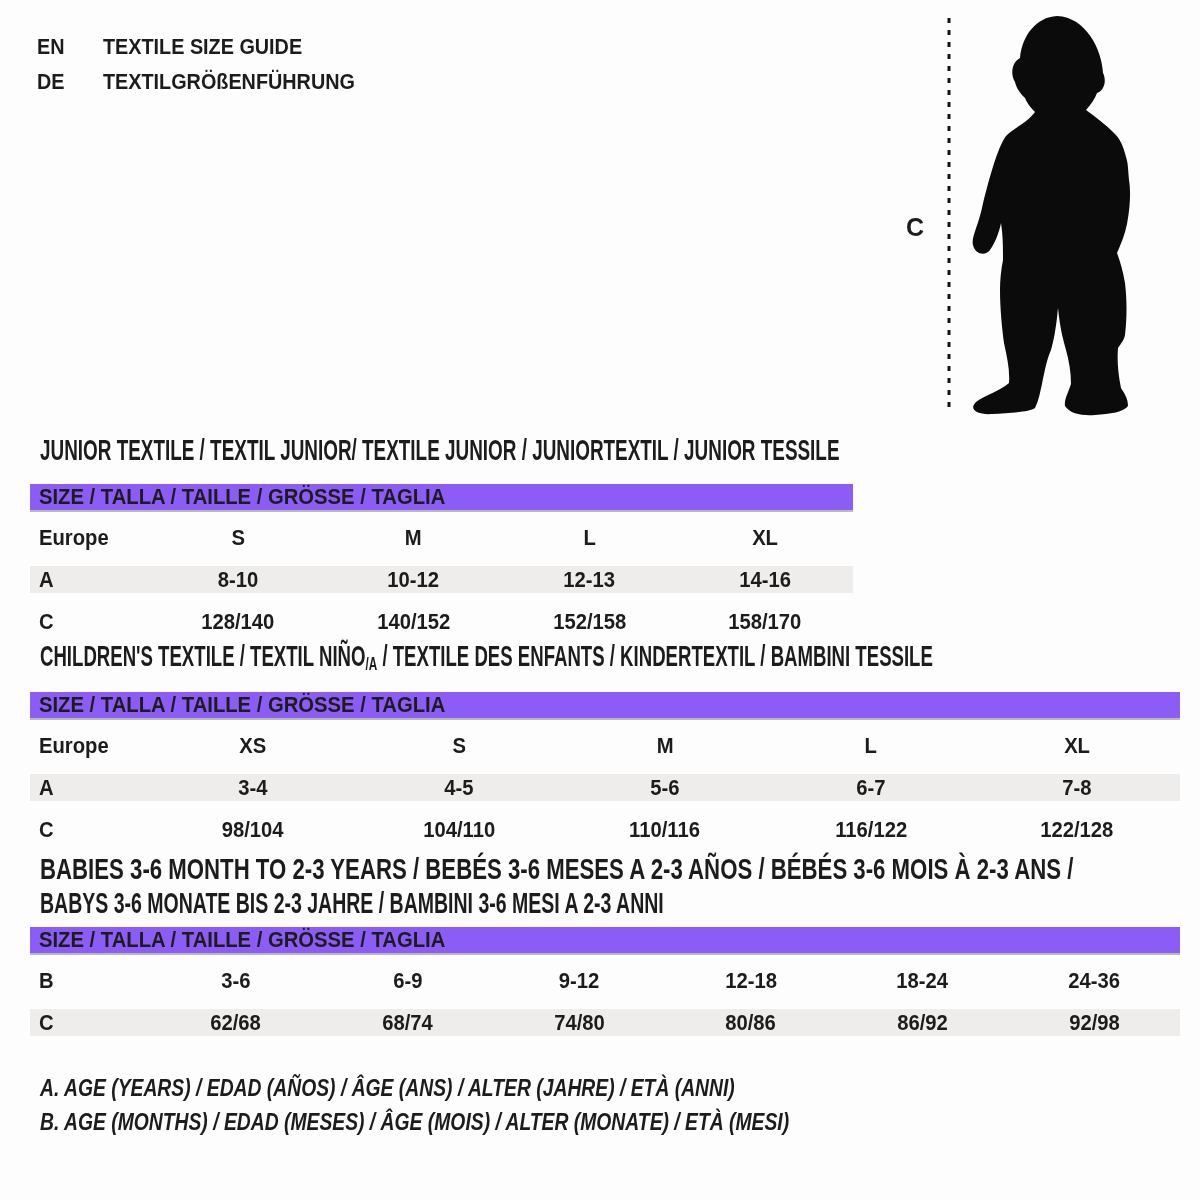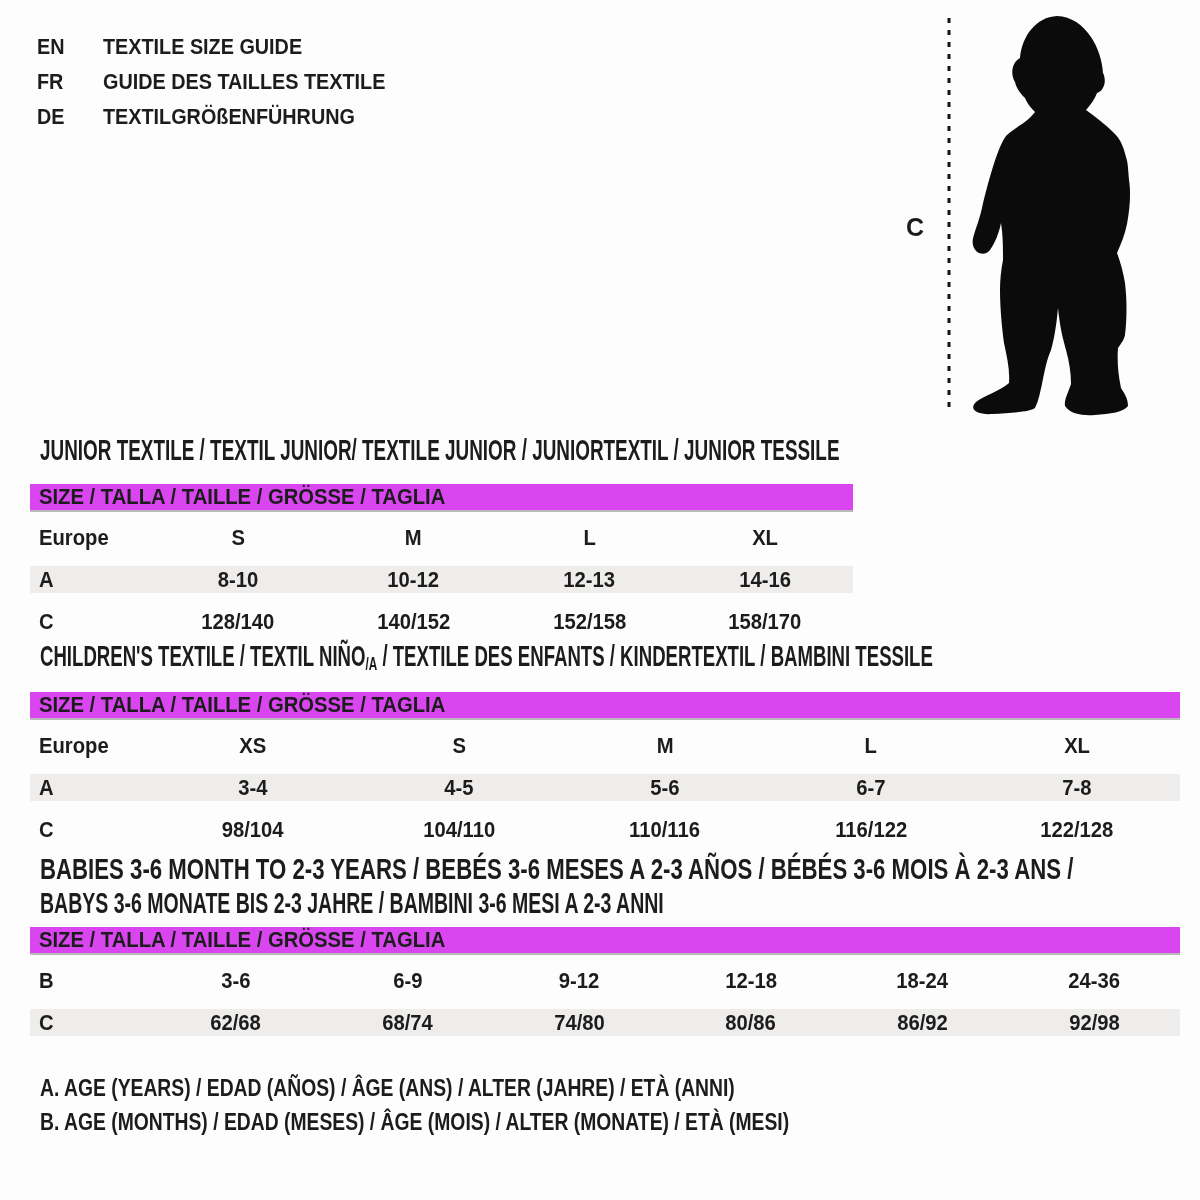--- a/index.html
+++ b/index.html
@@ -31,43 +31,39 @@
   .title-junior{left:40px;top:435px;}
   .title-children{left:40px;top:641px;}
   .title-babies{left:40px;top:852px;line-height:34px;}
   .sub{font-size:19px;position:relative;top:4px;}
 
   
   .tbl{position:absolute;font-size:22px;}
   .tbl-junior{left:30px;top:484px;width:823px;}
   .tbl-children{left:30px;top:692px;width:1150px;}
   .tbl-babies{left:30px;top:927px;width:1150px;}
-  .thead{height:28px;background:#d946ef;border-bottom:2px solid #b9b9b9;
+  .thead{height:28px;background:#8b5cf6;border-bottom:2px solid #b9b9b9;
          box-sizing:border-box;display:flex;align-items:center;padding-left:9px;}
   .trow{display:flex;align-items:center;height:33px;box-sizing:border-box;margin-top:9px;}
   .trow.shaded{background:#eeedeb;border-top:3px solid #fdfdfd;border-bottom:3px solid #fdfdfd;}
   .tlabel{width:120px;padding-left:9px;box-sizing:border-box;}
   .tcell{flex:1;display:flex;justify-content:center;}
 
   
-  .legend{position:absolute;left:40px;top:1071px;font-size:23px;line-height:34px;}
+  .legend{position:absolute;left:40px;top:1071px;font-size:23px;line-height:34px;font-style:italic;}
 </style>
 </head>
 <body>
 
 <div id="canvas">
 
   <div class="lang-list">
     <div class="lang-row">
       <span class="lang-code"><span class="sx s90">EN</span></span>
       <span class="sx s90">TEXTILE SIZE GUIDE</span>
-    </div>
-    <div class="lang-row">
-      <span class="lang-code"><span class="sx s90">FR</span></span>
-      <span class="sx s90">GUIDE DES TAILLES TEXTILE</span>
     </div>
     <div class="lang-row">
       <span class="lang-code"><span class="sx s90">DE</span></span>
       <span class="sx s90">TEXTILGRÖßENFÜHRUNG</span>
     </div>
   </div>
 
   <svg class="figure-line" width="10" height="404">
     <line x1="5" y1="4" x2="5" y2="400" stroke="#141414" stroke-width="3" stroke-dasharray="5 7"></line>
   </svg>

